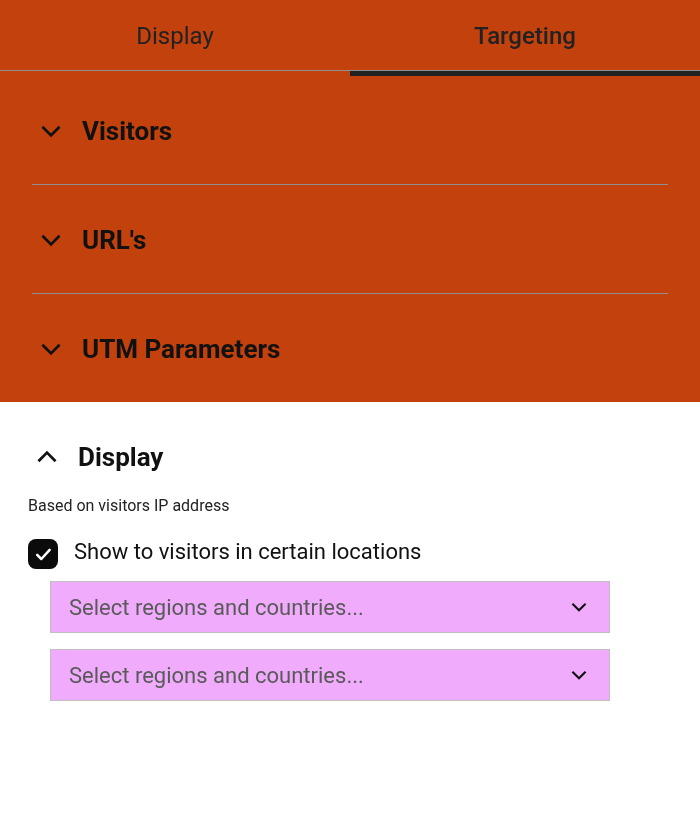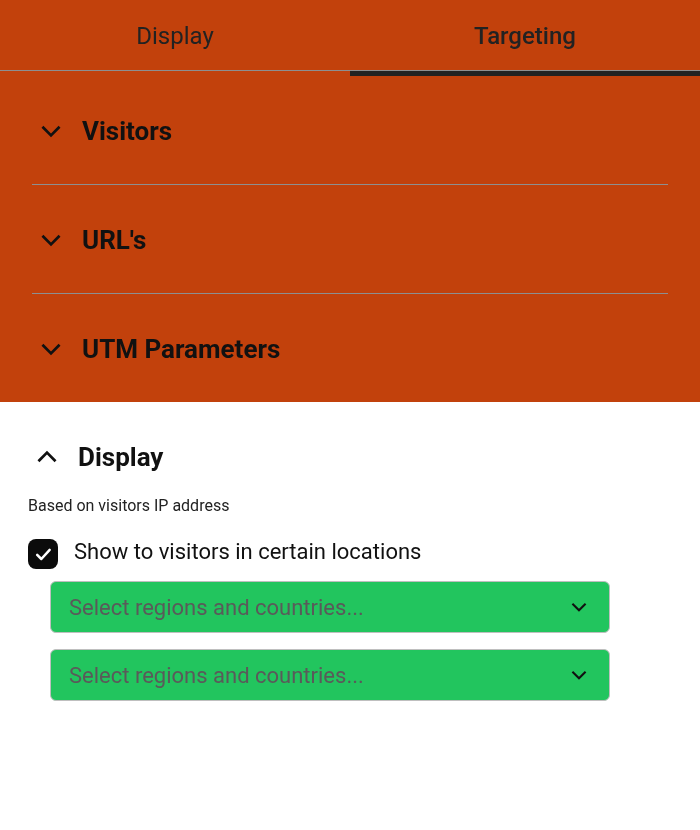--- a/index.html
+++ b/index.html
@@ -21,21 +21,21 @@
 
   .bottom { background: #fff; padding: 0 28px 24px 28px; }
   .bottom .acc-header { padding: 40px 0 24px 4px; }
   .subtext { font-size: 16px; color: #222; padding: 0 0 24px 0; }
   .opt { margin-bottom: 16px; }
   .opt-row { display: flex; gap: 16px; padding-bottom: 12px; }
   .checkbox { width: 30px; height: 30px; border-radius: 8px; background: #0b0b0b; display: flex; align-items: center; justify-content: center; cursor: pointer; flex-shrink: 0; }
   .checkbox svg { width: 20px; height: 20px; stroke: #fff; stroke-width: 3; fill: none; stroke-linecap: round; stroke-linejoin: round; }
   .checkbox.focus { outline: 4px solid #c7e3f5; outline-offset: 1px; }
   .opt-label { font-size: 22px; color: #111; }
-  .select { margin-left: 22px; border: 1px solid #bfbfbf; border-radius: 6px; height: 52px; display: flex; align-items: center; justify-content: space-between; padding: 0 18px; cursor: pointer; background: #22c55e; max-width: 560px; }
+  .select { margin-left: 22px; border: 1px solid #bfbfbf; border-radius: 0; height: 52px; display: flex; align-items: center; justify-content: space-between; padding: 0 18px; cursor: pointer; background: #f0abfc; max-width: 560px; }
   .select-text { font-size: 22px; color: #5a5a5a; }
   .select .chev { width: 24px; height: 24px; }
   .select .chev svg { width: 20px; height: 20px; stroke: #111; stroke-width: 2.5; }
 </style>
 </head>
 <body>
 
 <div class="top-dim">
   <div class="tabs">
     <div class="tab">Display</div>

